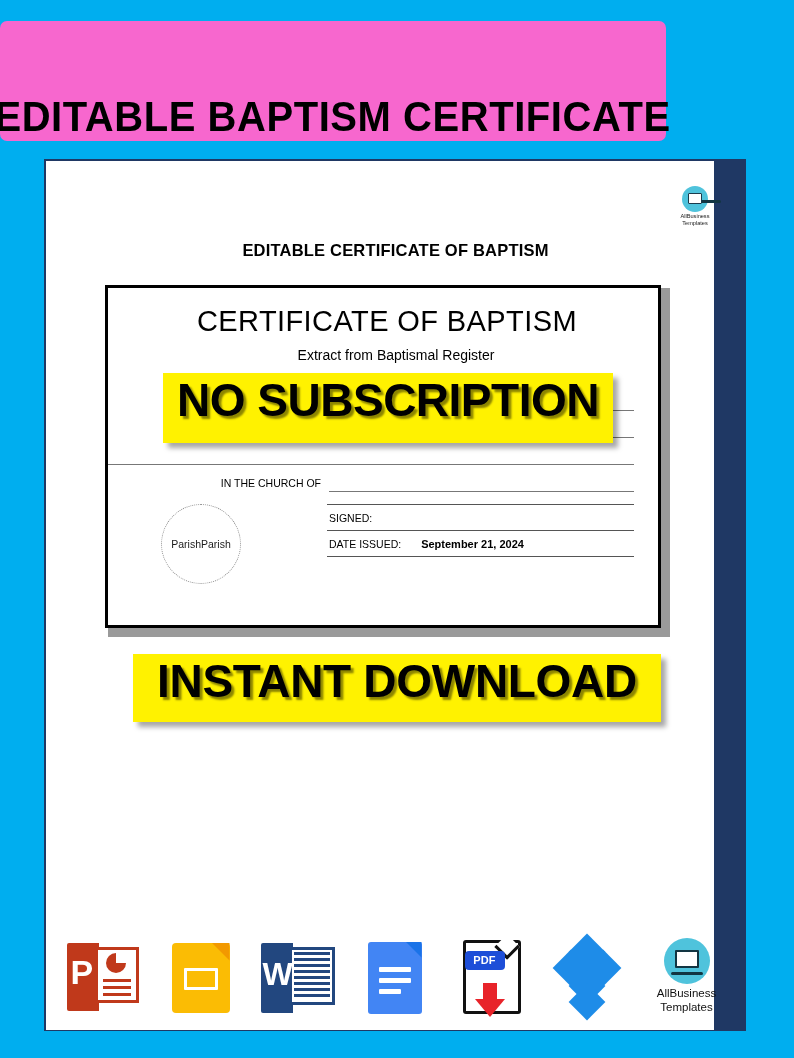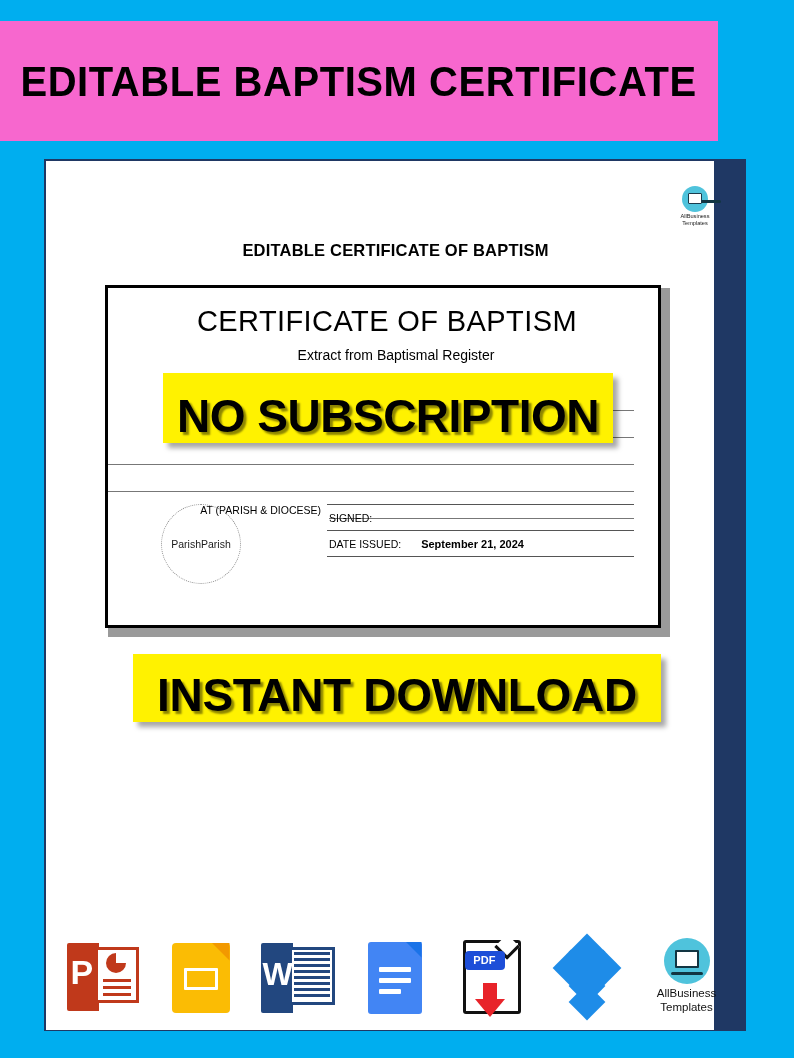--- a/index.html
+++ b/index.html
@@ -14,26 +14,27 @@
     font-family: "Liberation Sans", sans-serif;
     overflow: hidden;
     position: relative;
   }
 
   
   .top-banner {
     position: absolute;
     left: 0;
     top: 21px;
-    width: 718px;
+    width: 666px;
     height: 120px;
     background: #F767CE;
     display: flex;
-    align-items: center;
+    align-items: flex-end;
     justify-content: center;
+    border-radius: 7px;
   }
   .top-banner-title {
     font-family: "Liberation Sans Narrow", "Liberation Sans", sans-serif;
     font-weight: 700;
     font-size: 43px;
     letter-spacing: 0.6px;
     color: #000000;
     transform: scaleX(0.93);
     white-space: nowrap;
   }
@@ -222,21 +223,21 @@
     color: #1a1a1a;
     line-height: 17px;
     box-sizing: border-box;
   }
 
   
   .sticker {
     position: absolute;
     background: #FFF200;
     display: flex;
-    align-items: flex-end;
+    align-items: flex-start;
     justify-content: center;
     box-shadow: 5px 5px 5px rgba(0,0,0,0.35);
   }
   .sticker-text {
     font-weight: 700;
     color: #000000;
     white-space: nowrap;
     text-shadow: 3px 3px 2px rgba(0,0,0,0.45);
   }
   .sticker-nosub {
@@ -590,24 +591,21 @@
         <div class="form-line"></div>
       </div>
       <div class="form-row">
         <div class="form-label"></div>
         <div class="form-line"></div>
       </div>
       <div class="form-row">
         <div class="form-line"></div>
       </div>
       <div class="form-row">
-        <div class="form-line"></div>
-      </div>
-      <div class="form-row">
-        <div class="form-label">AT (PARISH &amp; DIOCESE)</div>
+        <div class="form-label">IN THE CHURCH OF</div>
         <div class="form-line"></div>
       </div>
     </div>
 
     <div class="parish-stamp">
       <div>Parish</div>
       <div>Parish</div>
     </div>
 
     <div class="signed-block">

